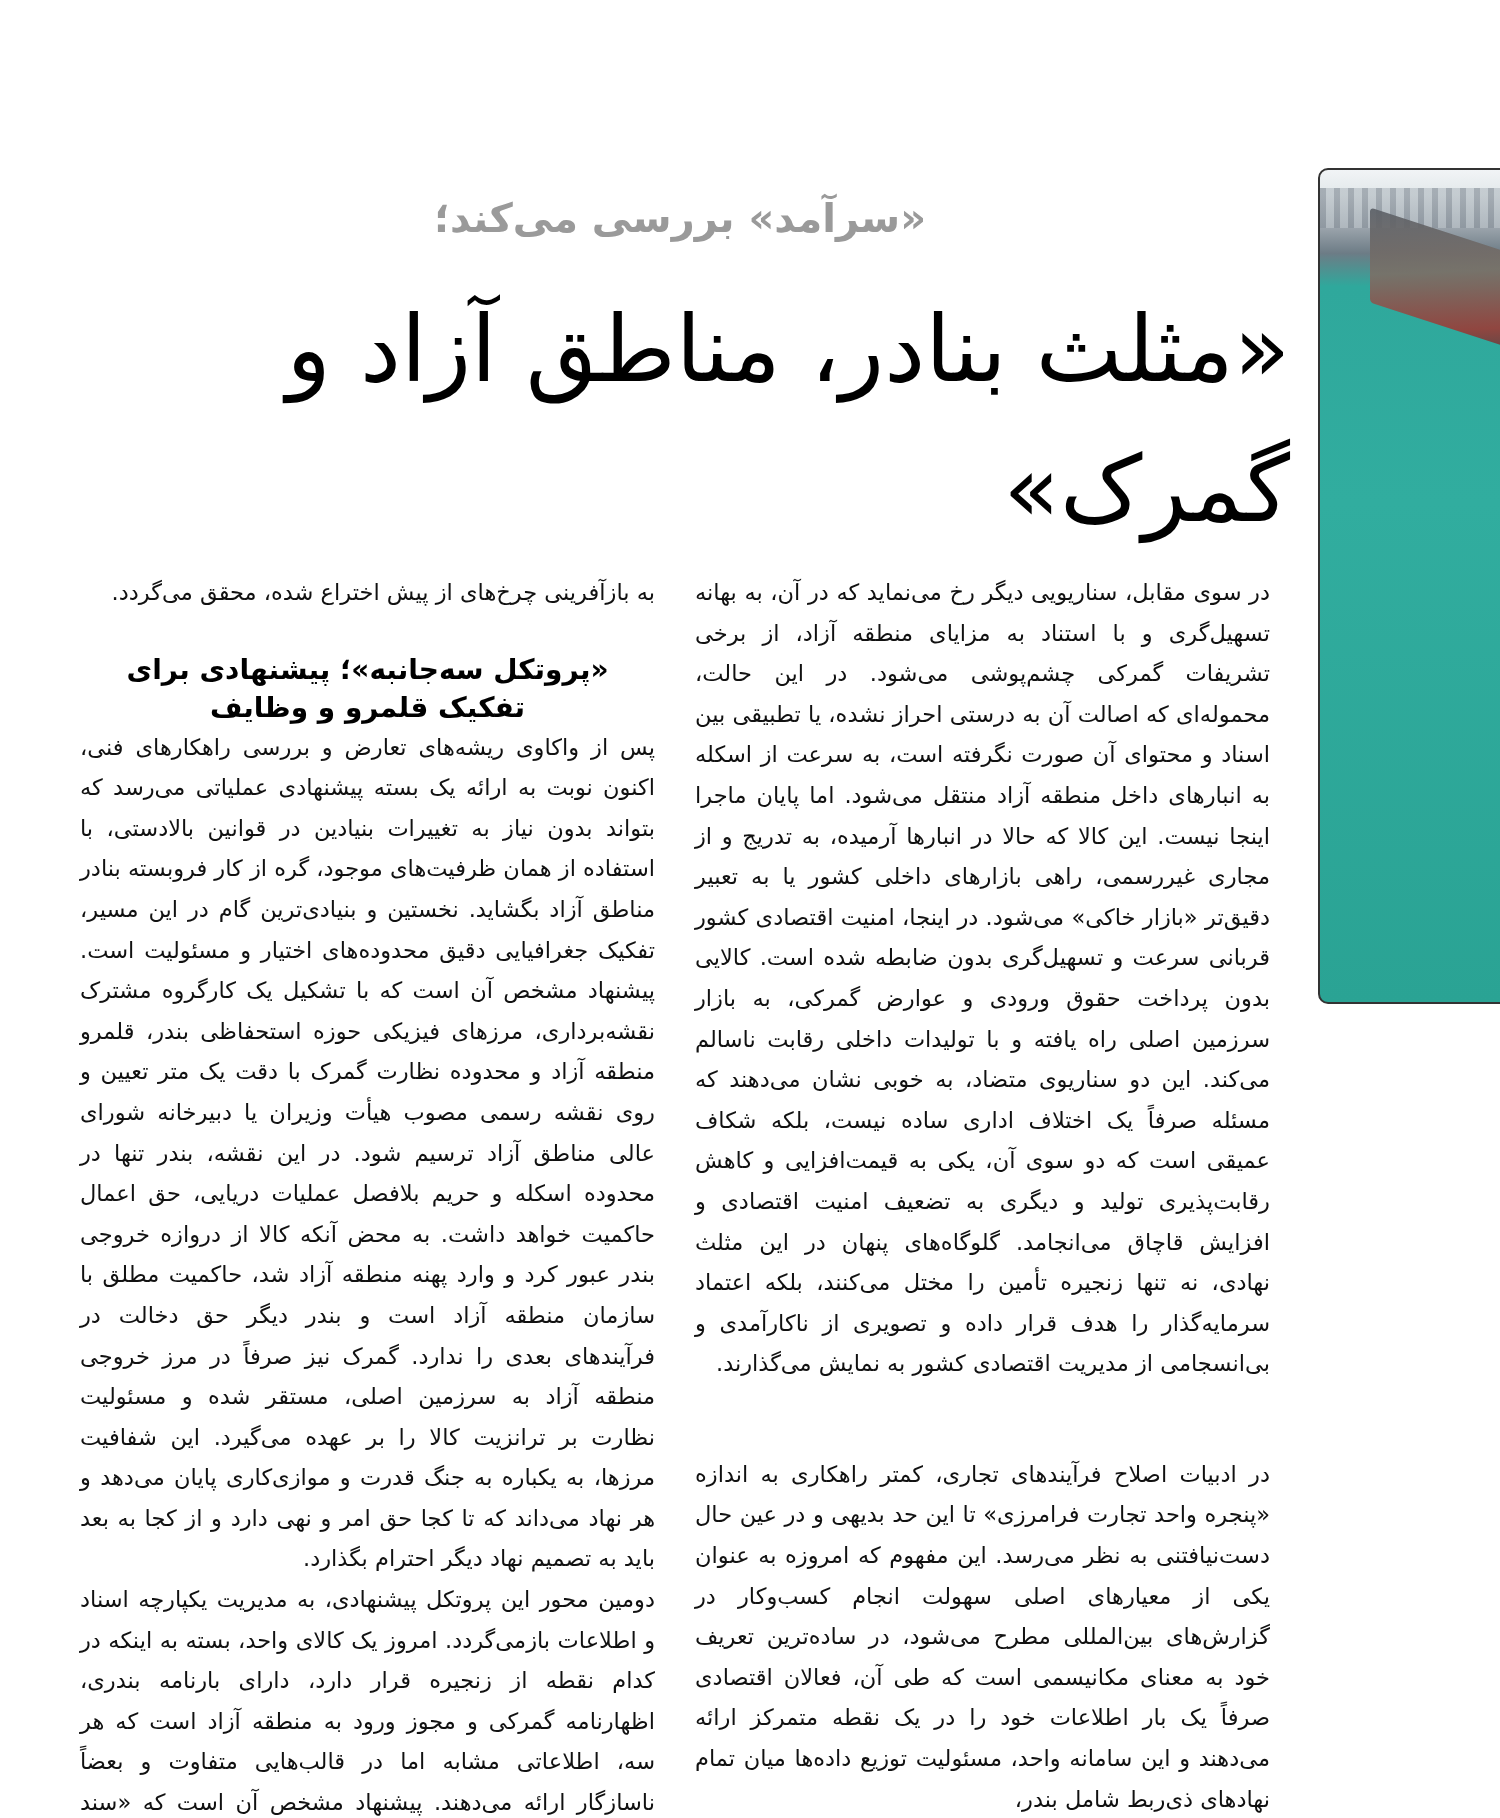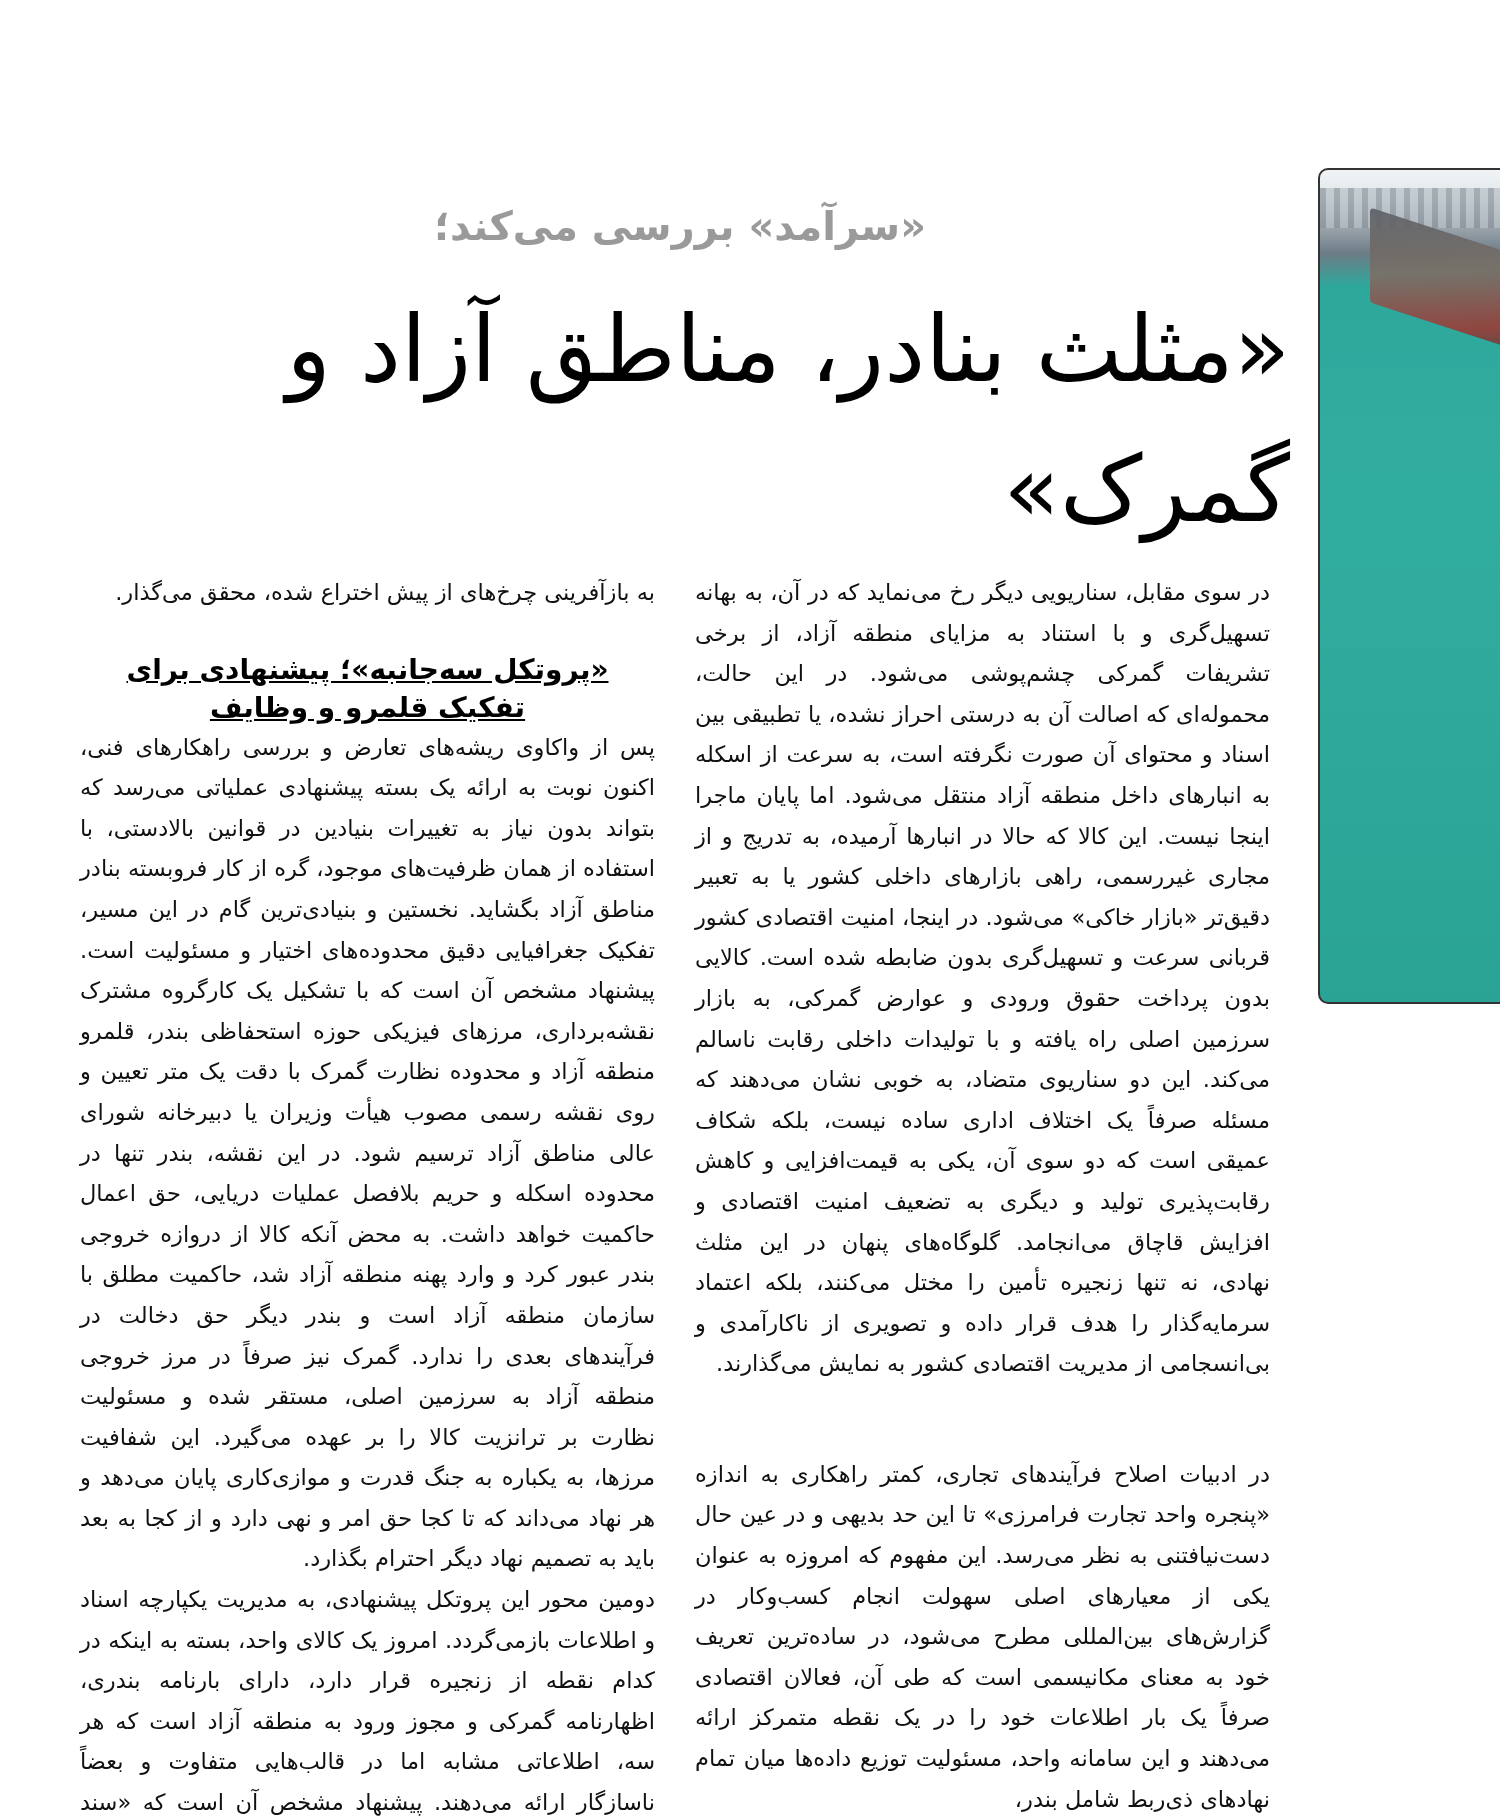--- a/index.html
+++ b/index.html
@@ -3,36 +3,36 @@
 <meta charset="utf-8">
 <style>
   html, body { margin:0; padding:0; }
   body {
     width:1500px; height:1818px; overflow:hidden; background:#ffffff;
     position:relative; font-family:"DejaVu Sans", sans-serif; color:#111;
   }
   .rtl { direction:rtl; unicode-bidi:isolate; }
   .kicker {
     position:absolute; left:80px; width:1200px; top:188px; text-align:center;
-    font-size:40px; font-weight:bold; color:#9a9a9a; line-height:60px;margin-top:8px;
+    font-size:40px; font-weight:bold; color:#9a9a9a; line-height:60px;
   }
   .headline {
     position:absolute; left:70px; width:1220px; top:280px; 
     font-size:92px; font-weight:400; color:#000; line-height:140px; letter-spacing:-2px;
   }
   .col {
     position:absolute; top:572px; font-size:22.5px; line-height:40.6px;
     text-align:justify; text-align-last:right; color:#111;
   }
   .col p { margin:0; }
   .col-left { left:80px; width:575px; }
   .col-mid { left:695px; width:575px; }
   .subhead {
     font-size:28px; font-weight:bold; text-align:center; text-align-last:center;
-    line-height:38px; margin:0; color:#000;text-decoration:underline;
+    line-height:38px; margin:0; color:#000;
   }
   .gap-sm { height:38px; }
   .gap-lg { height:70px; }
   .photo {
     position:absolute; left:1318px; top:168px; width:200px; height:832px;
     border:2px solid #333; border-radius:10px; overflow:hidden;
     background:linear-gradient(180deg,#f1f4f6 0%,#e2e8ea 3%,#9aa3ab 7%,#6d7c86 10%,#2fa89c 14%,#31ad9f 40%,#2aa394 100%);
   }
   .photo .dock {
     position:absolute; left:50px; top:70px; width:200px; height:95px;
@@ -60,21 +60,21 @@
   <div>«مثلث بنادر، مناطق آزاد و گمرک»</div>
 </div>
 
 <div class="col col-mid rtl">
   <p>در سوی مقابل، سناریویی دیگر رخ می‌نماید که در آن، به بهانه تسهیل‌گری و با استناد به مزایای منطقه آزاد، از برخی تشریفات گمرکی چشم‌پوشی می‌شود. در این حالت، محموله‌ای که اصالت آن به درستی احراز نشده، یا تطبیقی بین اسناد و محتوای آن صورت نگرفته است، به سرعت از اسکله به انبارهای داخل منطقه آزاد منتقل می‌شود. اما پایان ماجرا اینجا نیست. این کالا که حالا در انبارها آرمیده، به تدریج و از مجاری غیررسمی، راهی بازارهای داخلی کشور یا به تعبیر دقیق‌تر «بازار خاکی» می‌شود. در اینجا، امنیت اقتصادی کشور قربانی سرعت و تسهیل‌گری بدون ضابطه شده است. کالایی بدون پرداخت حقوق ورودی و عوارض گمرکی، به بازار سرزمین اصلی راه یافته و با تولیدات داخلی رقابت ناسالم می‌کند. این دو سناریوی متضاد، به خوبی نشان می‌دهند که مسئله صرفاً یک اختلاف اداری ساده نیست، بلکه شکاف عمیقی است که دو سوی آن، یکی به قیمت‌افزایی و کاهش رقابت‌پذیری تولید و دیگری به تضعیف امنیت اقتصادی و افزایش قاچاق می‌انجامد. گلوگاه‌های پنهان در این مثلث نهادی، نه تنها زنجیره تأمین را مختل می‌کنند، بلکه اعتماد سرمایه‌گذار را هدف قرار داده و تصویری از ناکارآمدی و بی‌انسجامی از مدیریت اقتصادی کشور به نمایش می‌گذارند.</p>
   <div class="gap-lg"></div>
   <p>در ادبیات اصلاح فرآیندهای تجاری، کمتر راهکاری به اندازه «پنجره واحد تجارت فرامرزی» تا این حد بدیهی و در عین حال دست‌نیافتنی به نظر می‌رسد. این مفهوم که امروزه به عنوان یکی از معیارهای اصلی سهولت انجام کسب‌وکار در گزارش‌های بین‌المللی مطرح می‌شود، در ساده‌ترین تعریف خود به معنای مکانیسمی است که طی آن، فعالان اقتصادی صرفاً یک بار اطلاعات خود را در یک نقطه متمرکز ارائه می‌دهند و این سامانه واحد، مسئولیت توزیع داده‌ها میان تمام نهادهای ذی‌ربط شامل بندر،</p>
 </div>
 
 <div class="col col-left rtl">
-  <p>به بازآفرینی چرخ‌های از پیش اختراع شده، محقق می‌گذار.</p>
+  <p>به بازآفرینی چرخ‌های از پیش اختراع شده، محقق می‌گردد.</p>
   <div class="gap-sm"></div>
   <p class="subhead">«پروتکل سه‌جانبه»؛ پیشنهادی برای تفکیک قلمرو و وظایف</p>
   <p>پس از واکاوی ریشه‌های تعارض و بررسی راهکارهای فنی، اکنون نوبت به ارائه یک بسته پیشنهادی عملیاتی می‌رسد که بتواند بدون نیاز به تغییرات بنیادین در قوانین بالادستی، با استفاده از همان ظرفیت‌های موجود، گره از کار فروبسته بنادر مناطق آزاد بگشاید. نخستین و بنیادی‌ترین گام در این مسیر، تفکیک جغرافیایی دقیق محدوده‌های اختیار و مسئولیت است. پیشنهاد مشخص آن است که با تشکیل یک کارگروه مشترک نقشه‌برداری، مرزهای فیزیکی حوزه استحفاظی بندر، قلمرو منطقه آزاد و محدوده نظارت گمرک با دقت یک متر تعیین و روی نقشه رسمی مصوب هیأت وزیران یا دبیرخانه شورای عالی مناطق آزاد ترسیم شود. در این نقشه، بندر تنها در محدوده اسکله و حریم بلافصل عملیات دریایی، حق اعمال حاکمیت خواهد داشت. به محض آنکه کالا از دروازه خروجی بندر عبور کرد و وارد پهنه منطقه آزاد شد، حاکمیت مطلق با سازمان منطقه آزاد است و بندر دیگر حق دخالت در فرآیندهای بعدی را ندارد. گمرک نیز صرفاً در مرز خروجی منطقه آزاد به سرزمین اصلی، مستقر شده و مسئولیت نظارت بر ترانزیت کالا را بر عهده می‌گیرد. این شفافیت مرزها، به یکباره به جنگ قدرت و موازی‌کاری پایان می‌دهد و هر نهاد می‌داند که تا کجا حق امر و نهی دارد و از کجا به بعد باید به تصمیم نهاد دیگر احترام بگذارد.</p>
   <p>دومین محور این پروتکل پیشنهادی، به مدیریت یکپارچه اسناد و اطلاعات بازمی‌گردد. امروز یک کالای واحد، بسته به اینکه در کدام نقطه از زنجیره قرار دارد، دارای بارنامه بندری، اظهارنامه گمرکی و مجوز ورود به منطقه آزاد است که هر سه، اطلاعاتی مشابه اما در قالب‌هایی متفاوت و بعضاً ناسازگار ارائه می‌دهند. پیشنهاد مشخص آن است که «سند واحد کالا» به عنوان تنها شناسنامه تجاری محموله تعریف شود. این سند که در بدو ورود کشتی توسط بندر صادر</p>
 </div>
 
 <div class="photo">
   <div class="cranes"></div>
   <div class="dock"></div>
 </div>

